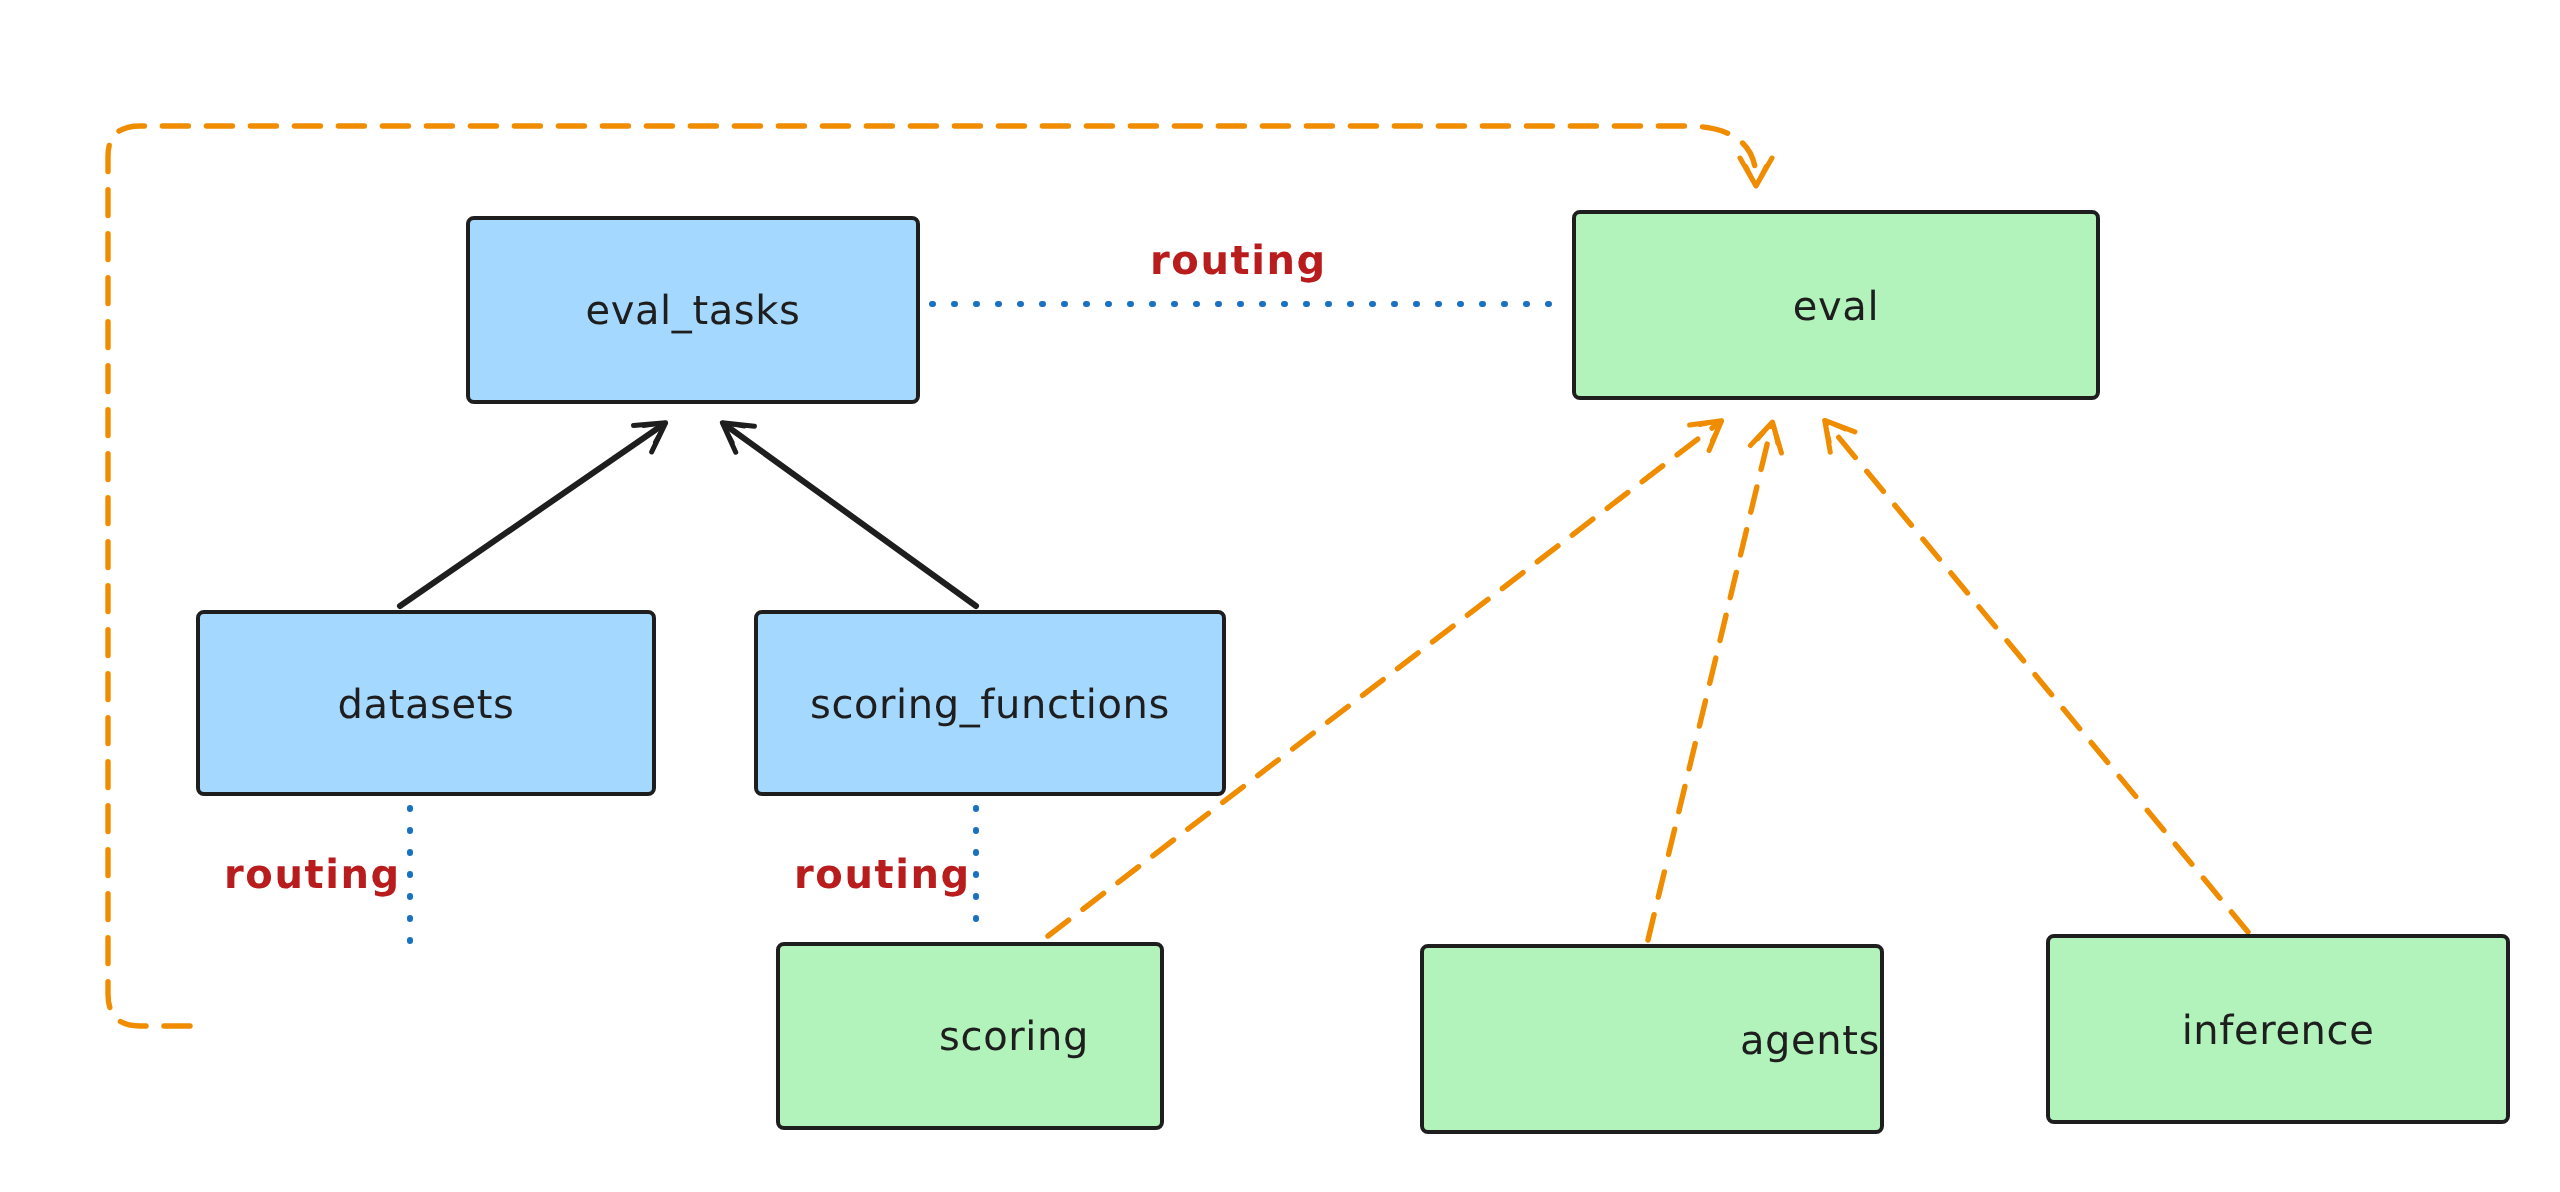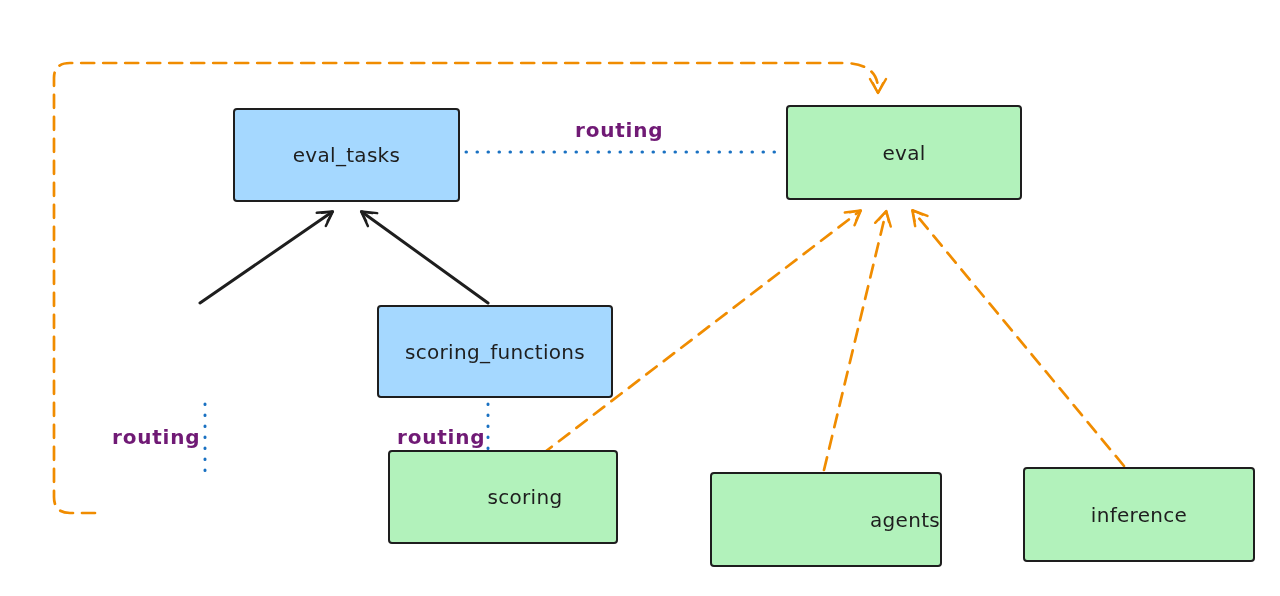--- a/index.html
+++ b/index.html
@@ -25,21 +25,21 @@
     border-radius: 4px;
     font-size: 20px;
     color: #1e1e1e;
     letter-spacing: 0.3px;
     box-sizing: border-box;
   }
   .node.blue  { background: #a5d8ff; }
   .node.green { background: #b2f2bb; }
   .edge-label {
     position: absolute;
-    color: #701a75;
+    color: #b91c1c;
     font-size: 20px;
     font-weight: bold;
     letter-spacing: 0.8px;
     text-align: center;
   }
 </style>
 </head>
 <body>
 
 <div class="canvas">
@@ -66,31 +66,34 @@
     <path d="M 95 513 L 70 513 Q 54 513 54 497 L 54 78 Q 54 63 70 63 L 845 63 Q 877 64 878 88 L 878 92" stroke="#f08c00" stroke-width="2.7" stroke-linecap="round" stroke-dasharray="13 9" marker-end="url(#ah-orange)"></path>
     <path d="M 524 468 L 860 211" stroke="#f08c00" stroke-width="2.7" stroke-linecap="round" stroke-dasharray="13 9" marker-end="url(#ah-orange)"></path>
     <path d="M 824 470 L 886 212" stroke="#f08c00" stroke-width="2.7" stroke-linecap="round" stroke-dasharray="13 9" marker-end="url(#ah-orange)"></path>
     <path d="M 1124 466 L 913 211" stroke="#f08c00" stroke-width="2.7" stroke-linecap="round" stroke-dasharray="13 9" marker-end="url(#ah-orange)"></path>
   </svg>
 
   <div class="node blue" style="left:233px; top:108px; width:227px; height:94px;">
     <span>eval_tasks</span>
   </div>
 
-  <div class="node green" style="left:786px; top:105px; width:236px; height:95px;">
+  <div class="node green" style="left:786px; top:105px; width:264px; height:95px;">
     <span>eval</span>
   </div>
 
+  <div class="node blue" style="left:98px; top:305px; width:230px; height:93px;">
+    <span>datasets</span>
+  </div>
 
   <div class="node blue" style="left:377px; top:305px; width:236px; height:93px;">
     <span>scoring_functions</span>
   </div>
 
 
-  <div class="node green" style="left:388px; top:450px; width:230px; height:94px;padding-left:44px;">
+  <div class="node green" style="left:388px; top:471px; width:194px; height:94px;padding-left:44px;">
     <span>scoring</span>
   </div>
 
   <div class="node green" style="left:710px; top:472px; width:232px; height:95px;justify-content:flex-end;">
     <span>agents</span>
   </div>
 
   <div class="node green" style="left:1023px; top:467px; width:232px; height:95px;">
     <span>inference</span>
   </div>

